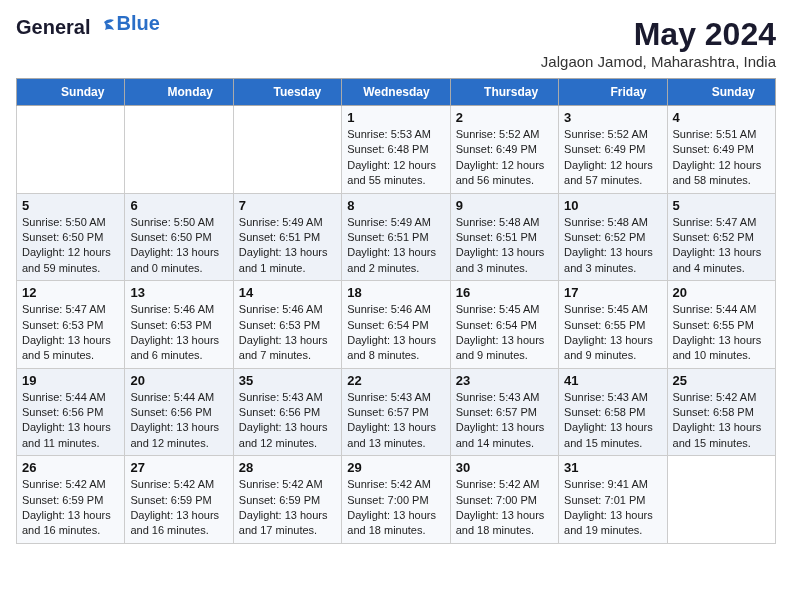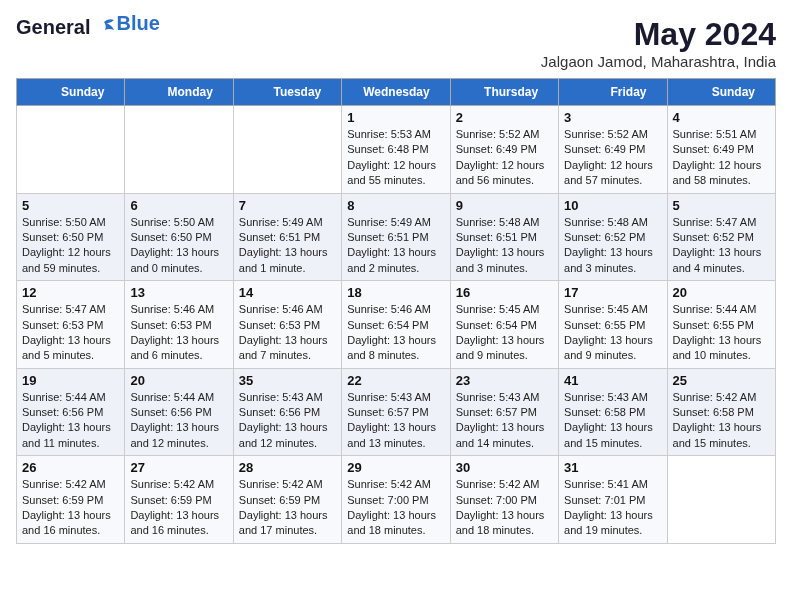--- a/index.html
+++ b/index.html
@@ -331,21 +331,21 @@
         </td>
         <td>
           <span class="day-num">30</span>
           <div class="day-info" style="white-space: pre-line;">Sunrise: 5:42 AM
 Sunset: 7:00 PM
 Daylight: 13 hours
 and 18 minutes.</div>
         </td>
         <td>
           <span class="day-num">31</span>
-          <div class="day-info" style="white-space: pre-line;">Sunrise: 5:41 AM
+          <div class="day-info" style="white-space: pre-line;">Sunrise: 9:41 AM
 Sunset: 7:01 PM
 Daylight: 13 hours
 and 19 minutes.</div>
         </td>
         <td class="empty-cell"></td>
       </tr>
     </tbody>
 </table>
 
 </body></html>

